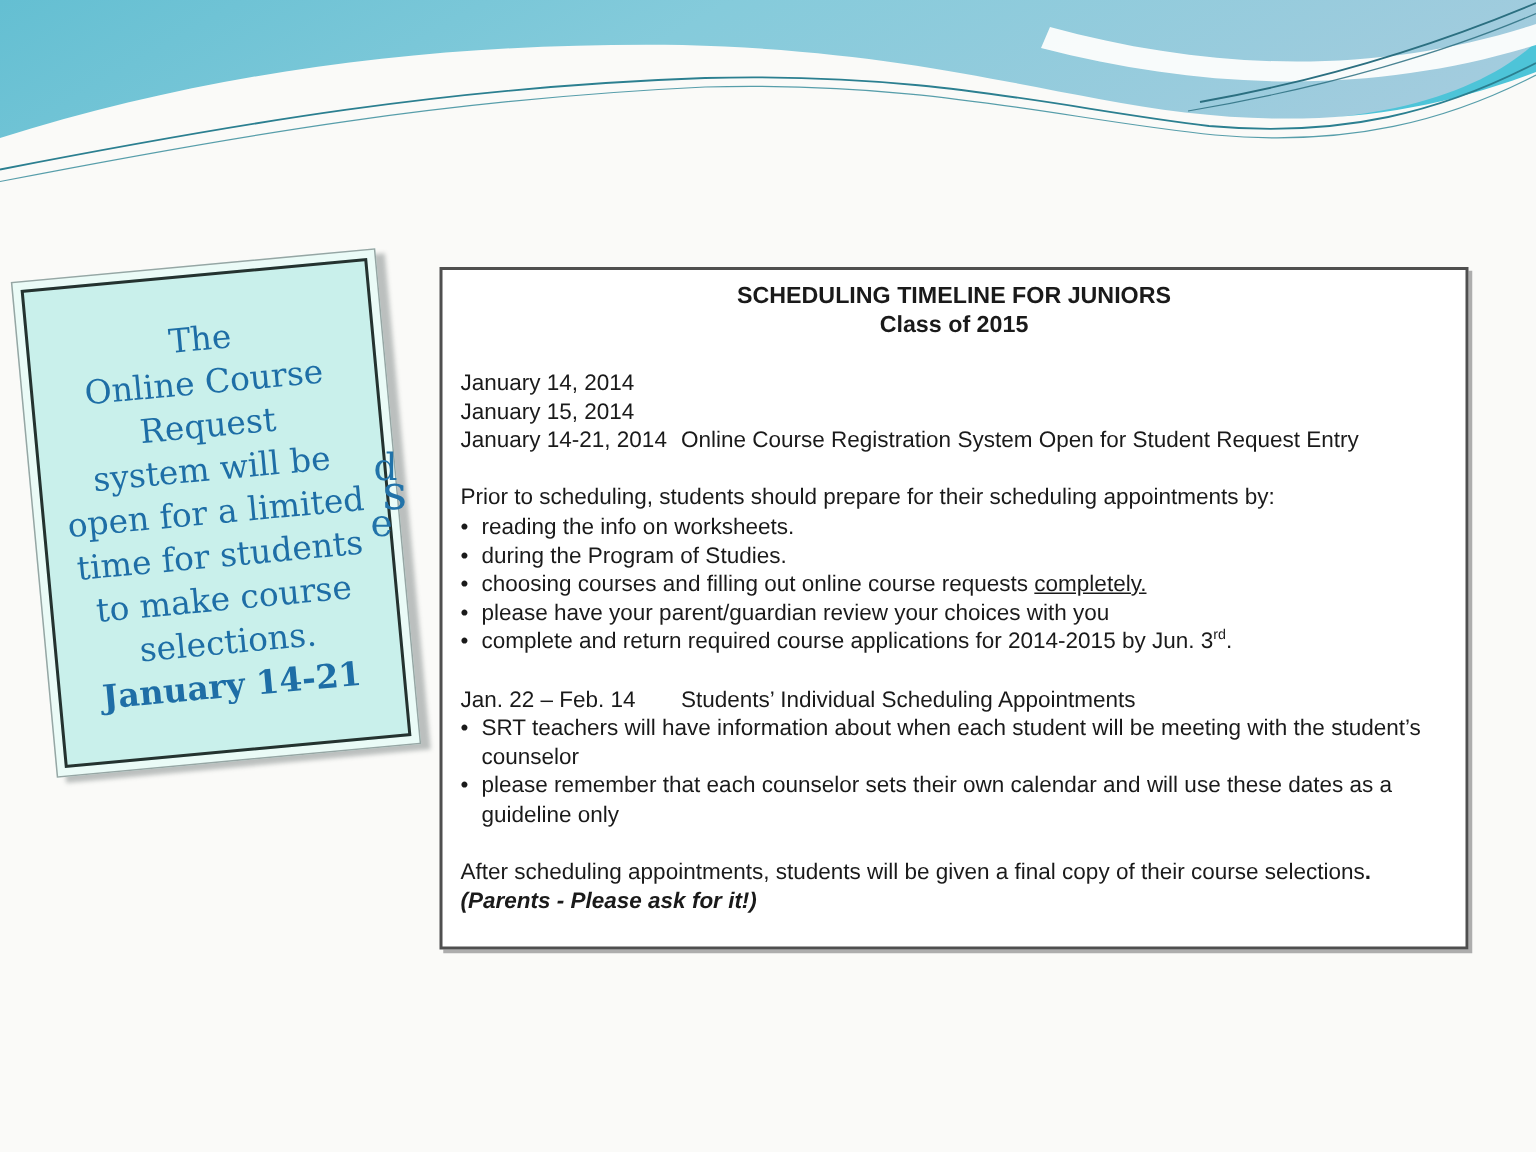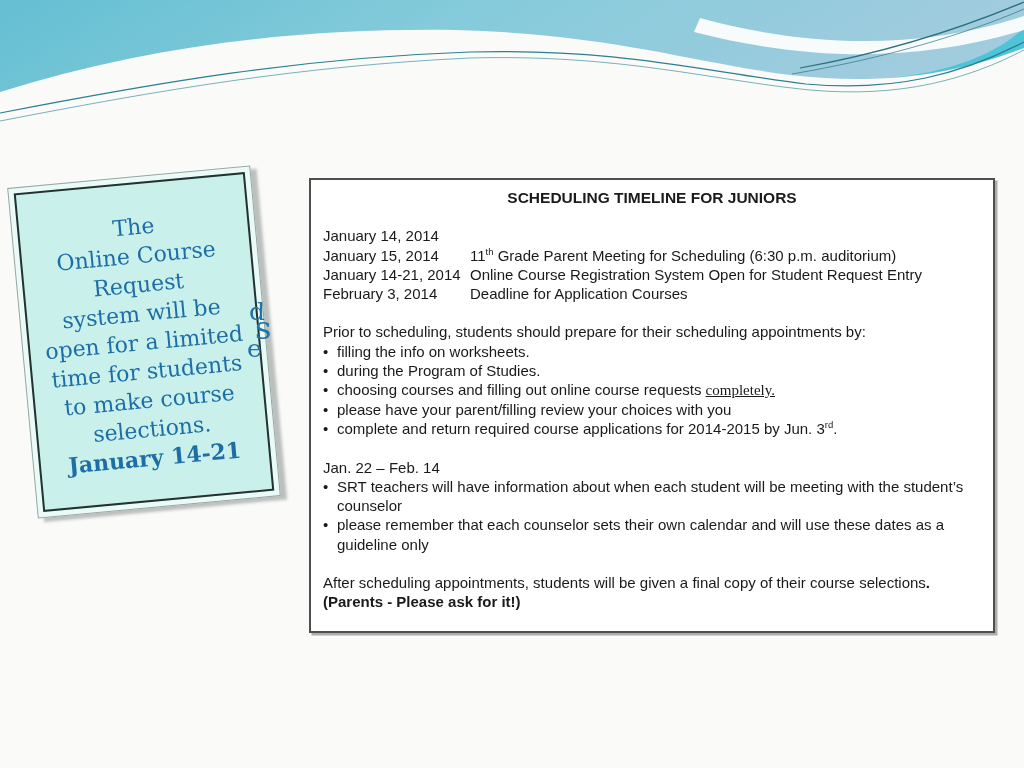--- a/index.html
+++ b/index.html
@@ -32,41 +32,41 @@
   
   .peek-letter{
     position:absolute;z-index:3;font-family:"DejaVu Serif",serif;
     color:#2273A9;line-height:1;
   }
   .pk0{left:249px;top:299px;font-size:25px;}
   .pk1{left:255px;top:312px;font-size:32px;}
   .pk2{left:247px;top:336px;font-size:25px;}
   
   .timeline-box{
-    position:absolute;left:309px;top:178px;width:686px;height:455px;
+    position:absolute;left:293px;top:178px;width:686px;height:455px;
     box-sizing:border-box;background:#FFFFFF;
     border:2px solid #4F4F4F;
     box-shadow:2.5px 2.5px 0 #ADADAD;
     padding:8px 12px 0 12px;z-index:1;
   }
   .t-heading{
     font-size:15.5px;font-weight:bold;text-align:center;line-height:19.2px;
   }
   .trow{font-size:15px;line-height:19.2px;max-width:650px;}
   .trow.blank{height:19.2px;}
   .trow.daterow{display:flex;}
   .trow.daterow .date{flex:0 0 147px;}
   .trow.daterow .desc{white-space:nowrap;}
   .trow.bullet{display:flex;}
   .trow.bullet .dot{flex:0 0 14px;}
   .trow.bullet .bt{flex:1;max-width:636px;}
   .trow sup{font-size:9.5px;line-height:0;}
-  .seg-u{text-decoration:underline;font-family:Liberation Serif, serif;}
+  .seg-u{text-decoration:underline;}
   .seg-b{font-weight:bold;}
-  .seg-i{}
+  .seg-i{font-style:italic;}
 </style>
 </head>
 <body>
 
 <div class="slide">
 
   <svg class="wave-svg" viewBox="0 0 1024 150" preserveAspectRatio="none" aria-hidden="true">
     <defs>
       <linearGradient id="wg" x1="0" y1="0" x2="1" y2="0.25">
         <stop offset="0" stop-color="#64BFD2"></stop>
@@ -103,63 +103,60 @@
         <div class="note-line">open for a limited</div>
         <div class="note-line">time for students</div>
         <div class="note-line">to make course</div>
         <div class="note-line">selections.</div>
         <div class="note-line bold">January 14-21</div>
       </div>
   </div>
 
   <div class="timeline-box">
     <div class="t-heading">SCHEDULING TIMELINE FOR JUNIORS</div>
+    <div class="t-heading">Class of 2015</div>
     <div>
 
     <div class="trow blank"></div>
         <div class="trow daterow">
           <span class="date">January 14, 2014</span>
         </div>
         <div class="trow daterow">
           <span class="date">January 15, 2014</span>
-          <span class="desc"><span>11</span><sup>th</sup><span> Grade Parent Meeting for Scheduling (6:30 p.m. auditorium)</span></span>
         </div>
         <div class="trow daterow">
           <span class="date">January 14-21, 2014</span>
           <span class="desc"><span>Online Course Registration System Open for Student Request Entry</span></span>
         </div>
-        <div class="trow daterow">
-          <span class="date">February 3, 2014</span>
-          <span class="desc"><span>Deadline for Application Courses</span></span>
-        </div>
         <div class="trow blank"></div>
         <div class="trow text"><span>Prior to scheduling, students should prepare for their scheduling appointments by:</span></div>
         <div class="trow bullet">
           <span class="dot">•</span>
-          <span class="bt"><span>filling the info on worksheets.</span></span>
+          <span class="bt"><span>reading the info on worksheets.</span></span>
         </div>
         <div class="trow bullet">
           <span class="dot">•</span>
           <span class="bt"><span>during the Program of Studies.</span></span>
         </div>
         <div class="trow bullet">
           <span class="dot">•</span>
           <span class="bt"><span>choosing courses and filling out online course requests </span><span class="seg-u">completely.</span></span>
         </div>
         <div class="trow bullet">
           <span class="dot">•</span>
-          <span class="bt"><span>please have your parent/filling review your choices with you</span></span>
+          <span class="bt"><span>please have your parent/guardian review your choices with you</span></span>
         </div>
         <div class="trow bullet">
           <span class="dot">•</span>
           <span class="bt"><span>complete and return required course applications for 2014-2015 by Jun. 3</span><sup>rd</sup><span>.</span></span>
         </div>
         <div class="trow blank"></div>
         <div class="trow daterow">
           <span class="date">Jan. 22 – Feb. 14</span>
+          <span class="desc"><span>Students’ Individual Scheduling Appointments</span></span>
         </div>
         <div class="trow bullet">
           <span class="dot">•</span>
           <span class="bt"><span>SRT teachers will have information about when each student will be meeting with the student’s counselor</span></span>
         </div>
         <div class="trow bullet">
           <span class="dot">•</span>
           <span class="bt"><span>please remember that each counselor sets their own calendar and will use these dates as a guideline only</span></span>
         </div>
         <div class="trow blank"></div>

